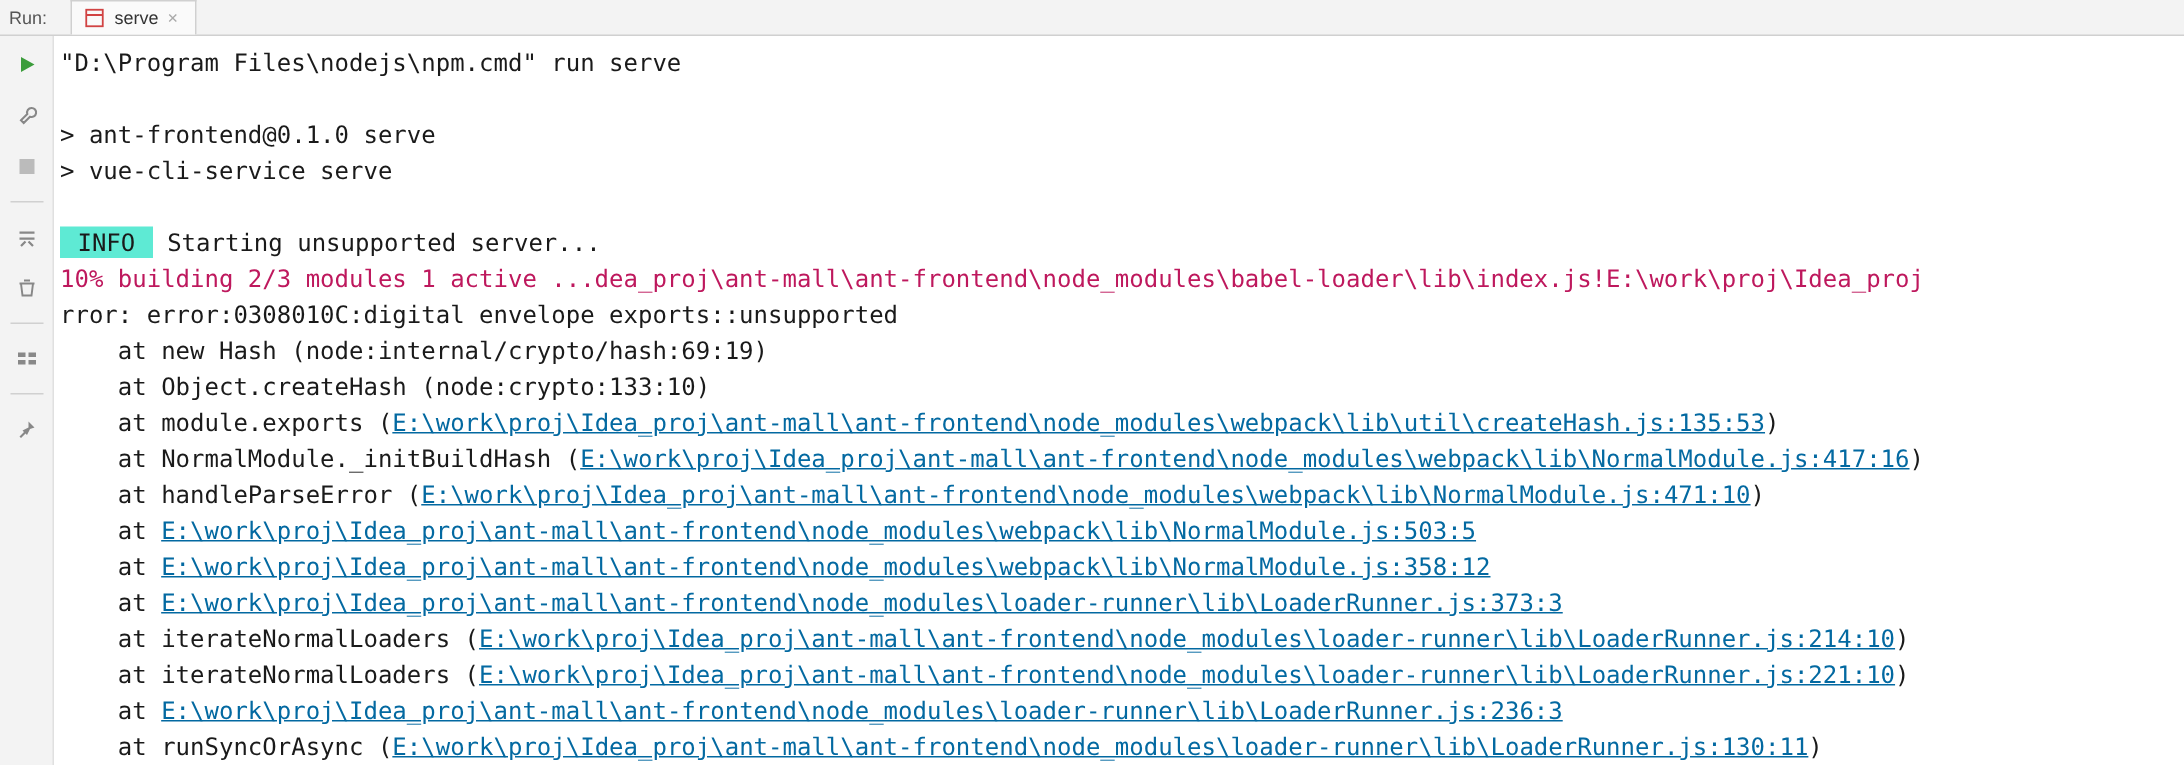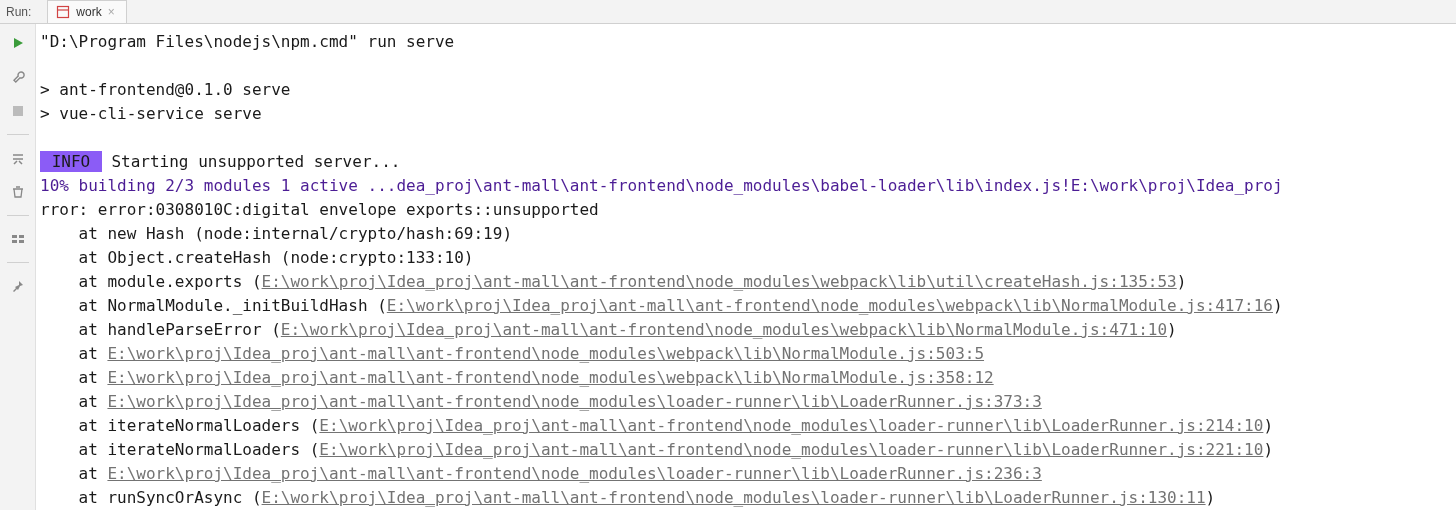--- a/index.html
+++ b/index.html
@@ -81,46 +81,46 @@
       flex: 1;
       padding: 6px 4px;
       font-family: "Consolas", "Menlo", monospace;
       font-size: 16px;
       line-height: 24px;
       color: #1a1a1a;
       white-space: pre;
       overflow: hidden;
     }
     .info-badge {
-      background: #8b5cf6;
+      background: #5eead4;
       padding: 1px 2px;
     }
     .dim {
-      color: #4c1d95;
+      color: #be185d;
       margin-top: 16px;
     }
     .link {
-      color: #737373;
+      color: #0369a1;
       text-decoration: underline;
       cursor: pointer;
     }
   </style>
 </head>
 <body>
 
 <div class="header">
   <span class="run-label">Run:</span>
   <div class="tab">
     <span class="tab-icon">
       <svg width="14" height="14" viewBox="0 0 14 14">
         <rect x="1.5" y="1.5" width="11" height="11" fill="none" stroke="#d14343" stroke-width="1.2"></rect>
         <line x1="1.5" y1="5" x2="12.5" y2="5" stroke="#d14343" stroke-width="1.2"></line>
       </svg>
     </span>
-    <span>work</span>
+    <span>serve</span>
     <span class="tab-close">×</span>
   </div>
 </div>
 
 <div class="main">
   <div class="toolbar">
     <div class="tool-btn">
       <svg width="14" height="14" viewBox="0 0 14 14">
           <path d="M3 2 L12 7 L3 12 Z" fill="#3b9c3b"></path>
         </svg>

